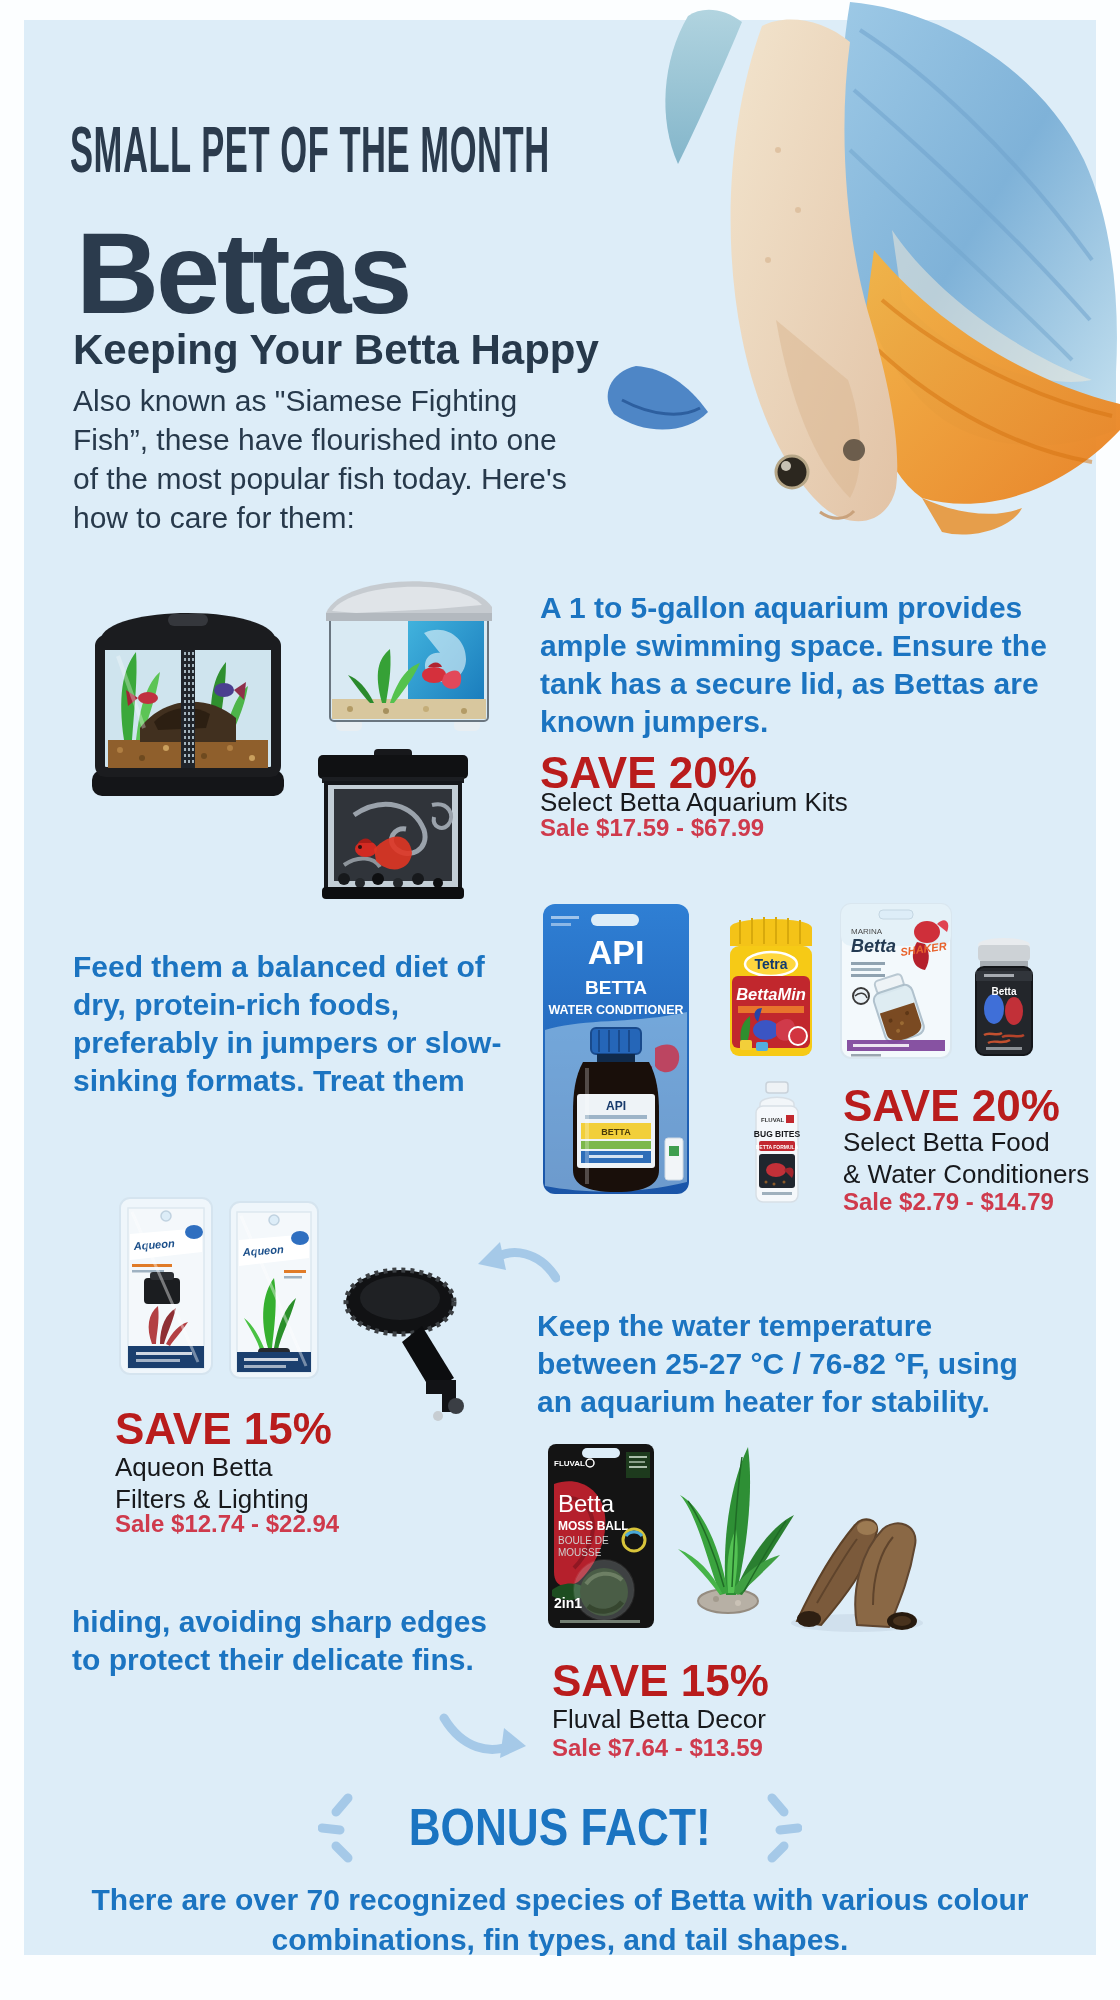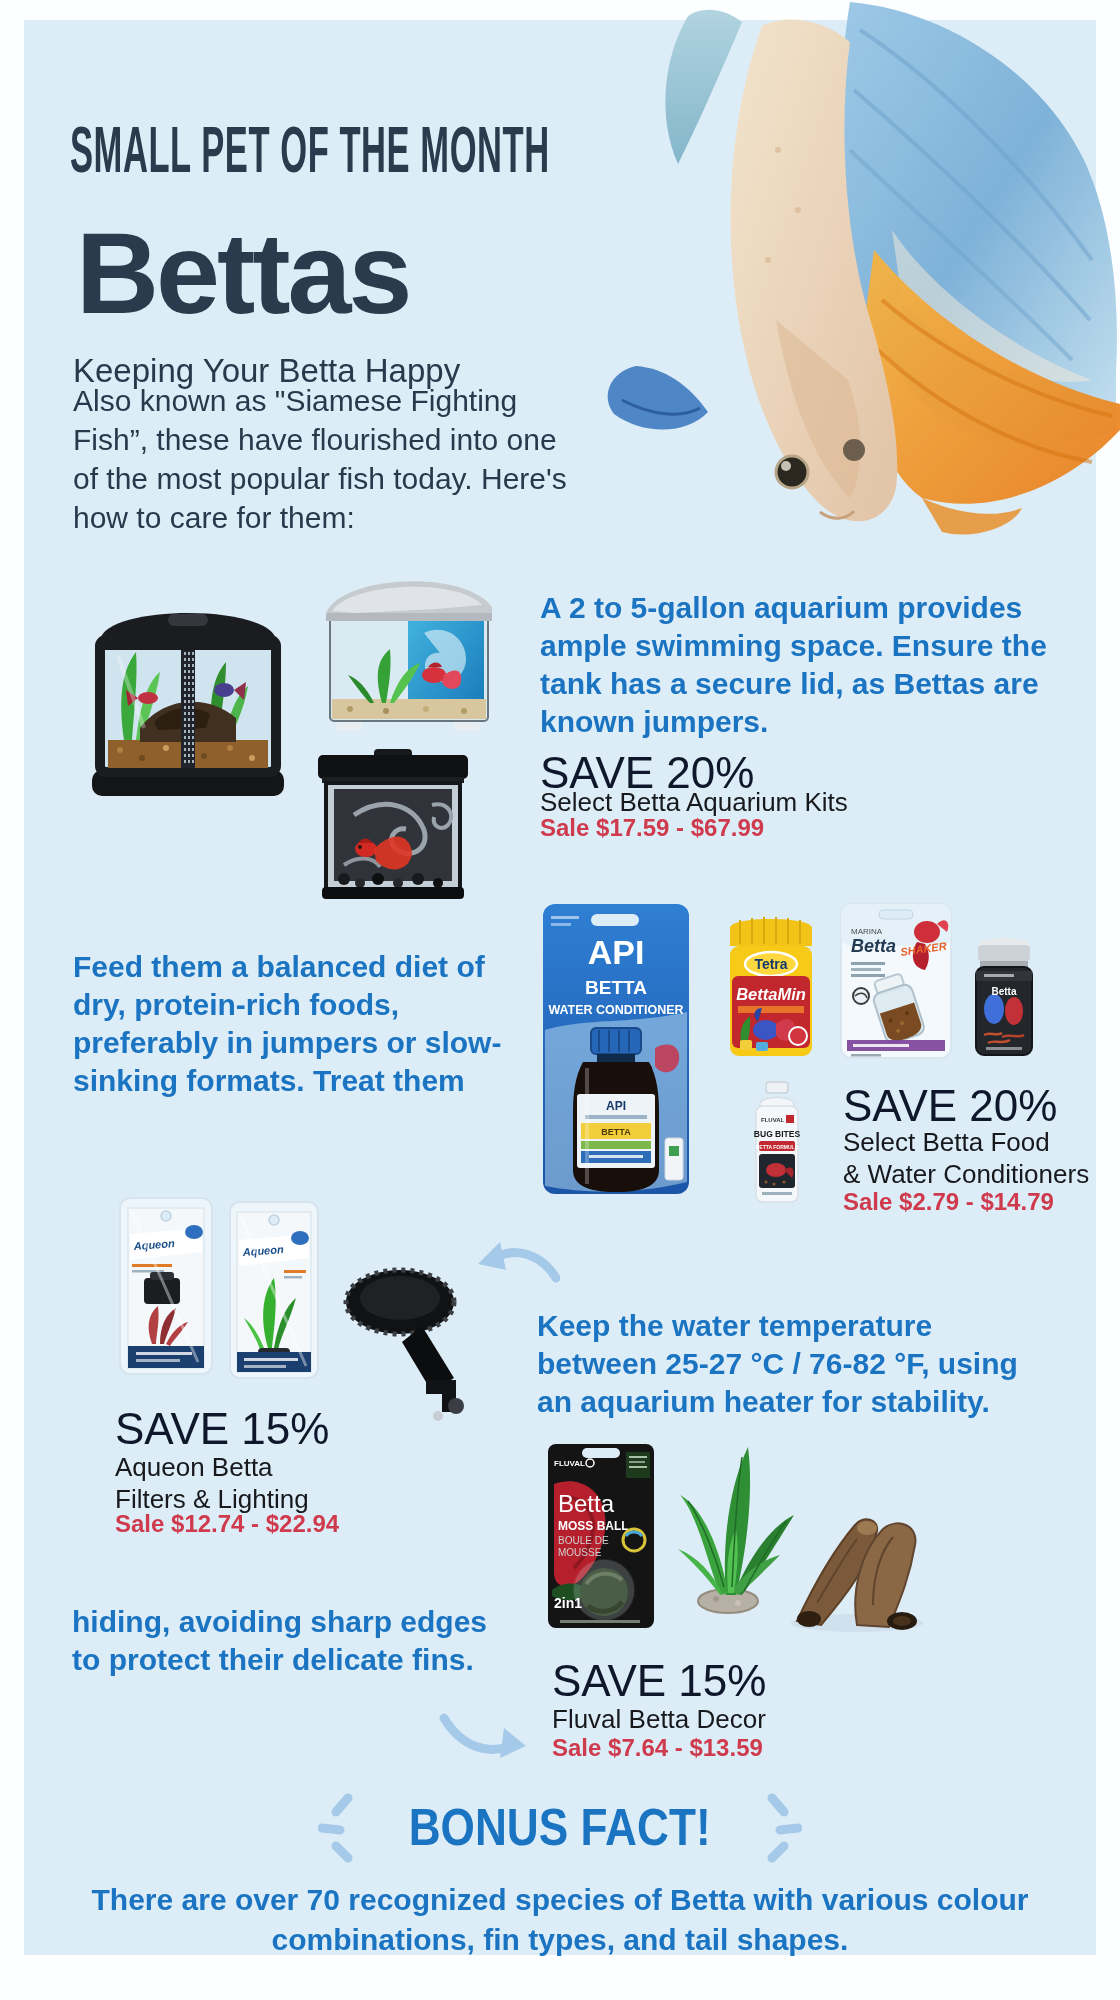--- a/index.html
+++ b/index.html
@@ -4,25 +4,25 @@
 <style>
   html,body{margin:0;padding:0;background:#fdfeff;}
   .canvas{position:relative;width:1120px;height:2000px;background:#fcfeff;overflow:hidden;
           font-family:"Liberation Sans",sans-serif;}
   .page{position:absolute;left:24px;top:20px;width:1072px;height:1935px;background:#ddedf8;}
   .abs{position:absolute;}
   .kicker-wrap{left:70px;top:113px;transform:scaleX(0.54);transform-origin:left top;}
   .kicker{font-size:64px;font-weight:800;color:#2b3b4d;letter-spacing:1px;white-space:nowrap;}
   .bettas{left:64px;top:204px;font-size:115px;line-height:1;font-weight:800;color:#2b3b4d;
           letter-spacing:-3px;margin:12px;}
-  .subtitle{left:73px;top:352px;font-size:33px;font-weight:400;color:#27394b;}
+  .subtitle{left:73px;top:326px;font-size:42px;font-weight:700;color:#27394b;}
   .intro{left:73px;top:381px;color:#27394b;font-size:30px;line-height:39px;}
   .intro span,.tip span,.pname span,.fact span{display:block;white-space:nowrap;}
   .tip{color:#1b74c1;font-weight:bold;font-size:30px;line-height:38px;}
-  .save{color:#0f172a;font-weight:400;font-size:44px;white-space:nowrap;}
+  .save{color:#b91c1c;font-weight:700;font-size:44px;white-space:nowrap;}
   .pname{color:#17191c;font-size:26px;line-height:32px;}
   .sale{color:#cf3a4c;font-weight:bold;font-size:24px;white-space:nowrap;}
   .bonus-row{left:0;top:1790px;width:1120px;display:flex;justify-content:center;
              align-items:center;gap:24px;}
   .bonus-title{font-size:52px;font-weight:800;color:#1b74c1;transform:scaleX(0.85);
                white-space:nowrap;}
   .fact{left:0;top:1868px;width:1120px;text-align:center;color:#1b74c1;font-weight:bold;
         font-size:30px;line-height:40px;margin-top:12px;}
   svg text{font-family:"Liberation Sans",sans-serif;}
 </style>
@@ -161,21 +161,21 @@
     <circle cx="104" cy="134" r="6" fill="#17191c"></circle>
       <circle cx="124" cy="138" r="5" fill="#0e0f11"></circle>
     <ellipse cx="52" cy="104" rx="11" ry="8" fill="#d22a22"></ellipse>
     <path d="M60,104 C80,84 96,90 98,108 C96,126 76,130 62,116 Z" fill="#e03524" opacity="0.9"></path>
     <path d="M44,98 C48,92 56,92 58,98 Z" fill="#a81d18"></path>
     <circle cx="46" cy="102" r="2" fill="#2a1412"></circle>
     <rect x="8" y="142" width="142" height="12" rx="4" fill="#0d0e10"></rect>
   </svg>
 
   <div class="abs tip" style="left:540px;top:589px;">
-    <span>A 2 to 5-gallon aquarium provides</span>
+    <span>A 1 to 5-gallon aquarium provides</span>
     <span>ample swimming space. Ensure the</span>
     <span>tank has a secure lid, as Bettas are</span>
     <span>known jumpers.</span>
   </div>
   <div class="abs save" style="left:540px;top:748px;">SAVE 20%</div>
   <div class="abs pname" style="left:540px;top:786px;">
     <span>Select Betta Aquarium Kits</span>
   </div>
   <div class="abs sale" style="left:540px;top:814px;">Sale $17.59 - $67.99</div>
 

